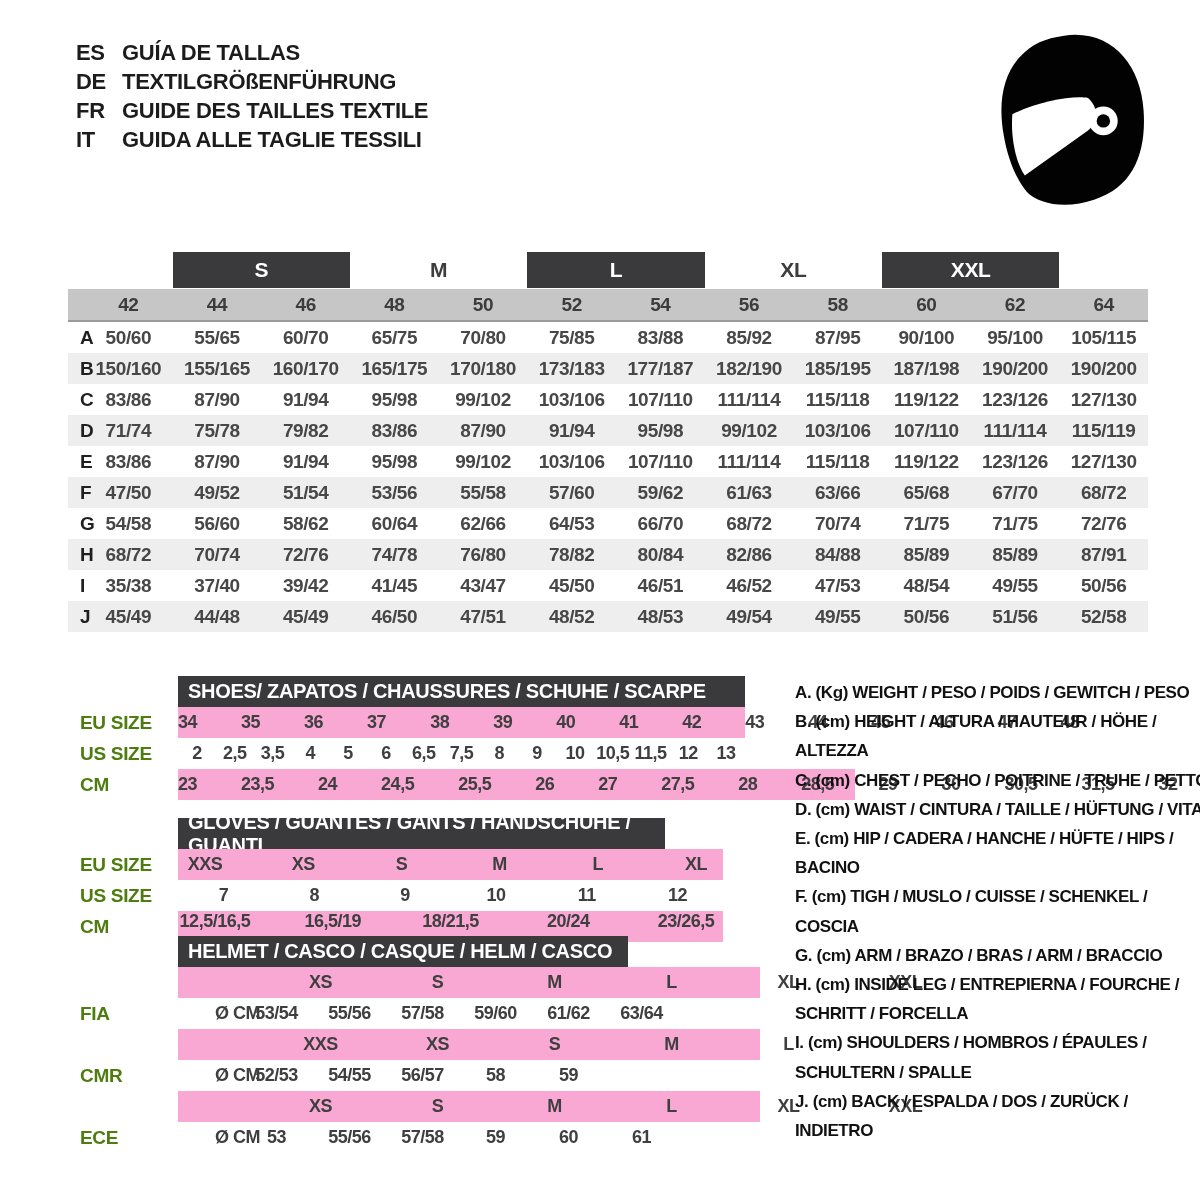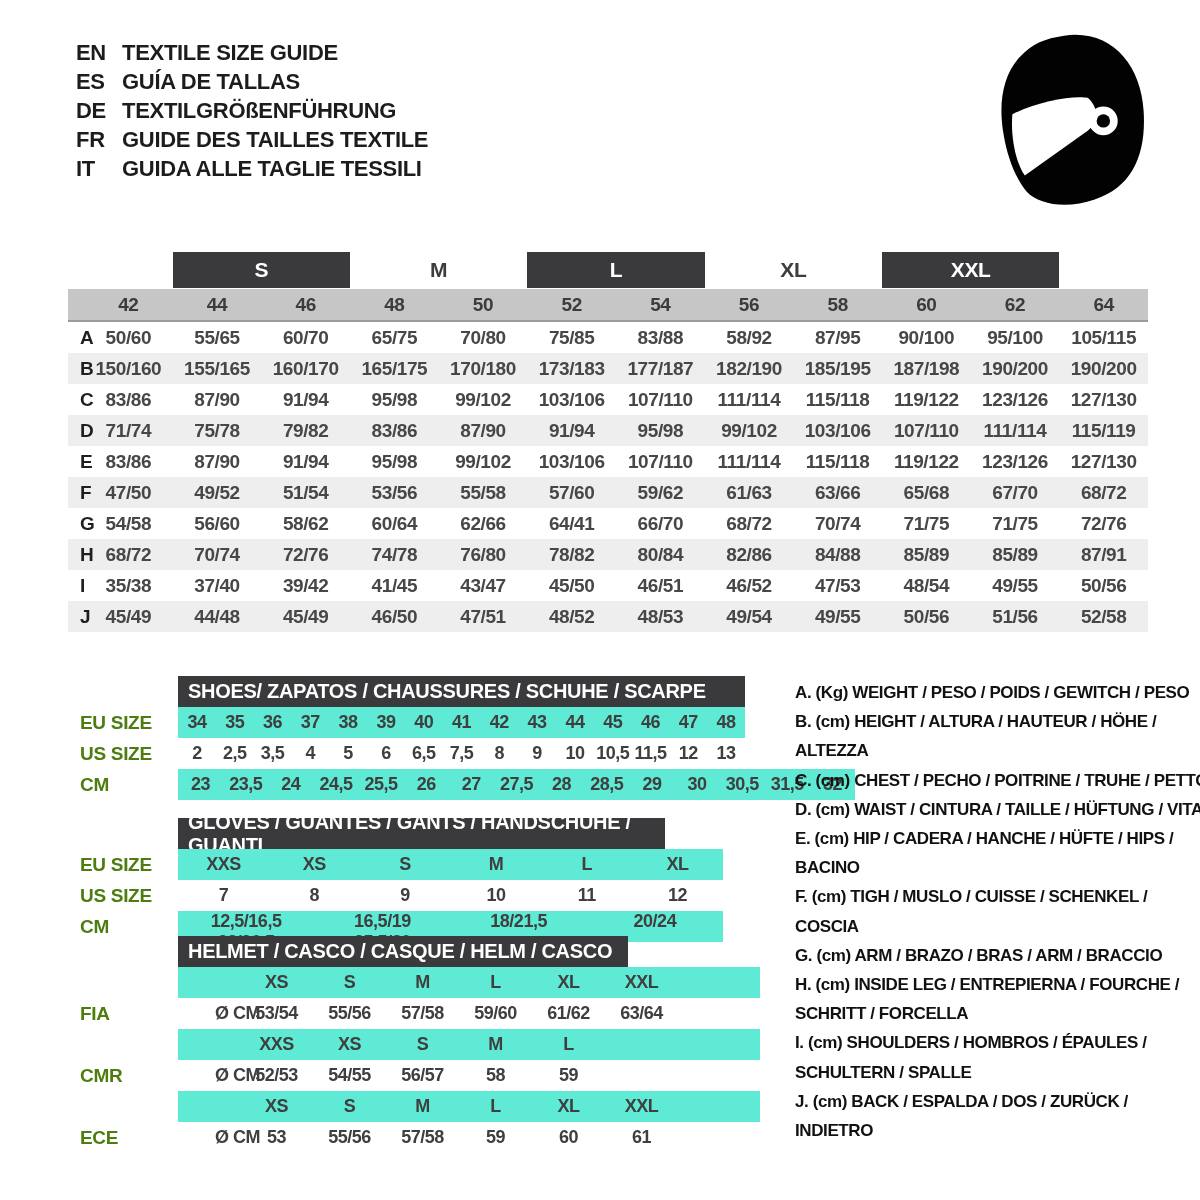--- a/index.html
+++ b/index.html
@@ -30,35 +30,31 @@
   .row-letter{padding-left:12px;color:#1f1f1f;white-space:nowrap;overflow:visible;}
   
   .section{position:absolute;left:68px;width:1080px;}
   .sec-bar{height:31px;background:#3a3a3c;color:#fff;display:flex;align-items:center;
            padding-left:10px;font-size:20px;letter-spacing:-0.3px;box-sizing:border-box;}
   .lt-row{display:flex;height:31px;align-items:stretch;}
   .lt-label{width:110px;flex:0 0 110px;display:flex;align-items:center;padding-left:12px;
             box-sizing:border-box;font-size:19px;color:#4d7c0f;letter-spacing:-0.3px;}
   .lt-values{display:grid;align-items:center;text-align:center;font-size:18px;color:#3f3f3f;
              letter-spacing:-0.5px;}
-  .lt-row.striped .lt-values{background:#5eead4;}
+  .lt-row.striped .lt-values{background:#f9a8d4;gap:44px;}
   .lt-values .cell{white-space:nowrap;}
   .unit-cell{text-align:center;padding-left:5px;margin-left:32px;}
   
   .legend{position:absolute;left:795px;top:678px;width:414px;}
   .legend-item{font-size:17px;line-height:29.2px;color:#111;letter-spacing:-0.4px;white-space:pre-line;}
 </style>
 </head>
 <body>
 
 <div class="lang-block" id="lang-block">
-    <div class="lang-line">
-      <span class="lang-code">EN</span>
-      <span class="lang-label">TEXTILE SIZE GUIDE</span>
-    </div>
     <div class="lang-line">
       <span class="lang-code">ES</span>
       <span class="lang-label">GUÍA DE TALLAS</span>
     </div>
     <div class="lang-line">
       <span class="lang-code">DE</span>
       <span class="lang-label">TEXTILGRÖßENFÜHRUNG</span>
     </div>
     <div class="lang-line">
       <span class="lang-code">FR</span>
@@ -106,21 +102,21 @@
   <div id="textile-rows">
       <div class="grid-row data-row" style="grid-template-columns: 16px repeat(12, 1fr);">
         <div class="row-letter">A</div>
         <div class="cell">50/60</div>
         <div class="cell">55/65</div>
         <div class="cell">60/70</div>
         <div class="cell">65/75</div>
         <div class="cell">70/80</div>
         <div class="cell">75/85</div>
         <div class="cell">83/88</div>
-        <div class="cell">58/92</div>
+        <div class="cell">85/92</div>
         <div class="cell">87/95</div>
         <div class="cell">90/100</div>
         <div class="cell">95/100</div>
         <div class="cell">105/115</div>
       </div>
       <div class="grid-row data-row striped" style="grid-template-columns: 16px repeat(12, 1fr);">
         <div class="row-letter">B</div>
         <div class="cell">150/160</div>
         <div class="cell">155/165</div>
         <div class="cell">160/170</div>
@@ -194,21 +190,21 @@
         <div class="cell">67/70</div>
         <div class="cell">68/72</div>
       </div>
       <div class="grid-row data-row" style="grid-template-columns: 16px repeat(12, 1fr);">
         <div class="row-letter">G</div>
         <div class="cell">54/58</div>
         <div class="cell">56/60</div>
         <div class="cell">58/62</div>
         <div class="cell">60/64</div>
         <div class="cell">62/66</div>
-        <div class="cell">64/41</div>
+        <div class="cell">64/53</div>
         <div class="cell">66/70</div>
         <div class="cell">68/72</div>
         <div class="cell">70/74</div>
         <div class="cell">71/75</div>
         <div class="cell">71/75</div>
         <div class="cell">72/76</div>
       </div>
       <div class="grid-row data-row striped" style="grid-template-columns: 16px repeat(12, 1fr);">
         <div class="row-letter">H</div>
         <div class="cell">68/72</div>
@@ -343,21 +339,21 @@
           <div class="cell">7</div>
           <div class="cell">8</div>
           <div class="cell">9</div>
           <div class="cell">10</div>
           <div class="cell">11</div>
           <div class="cell">12</div>
         </div>
       </div>
       <div class="lt-row striped">
         <div class="lt-label">CM</div>
-        <div class="lt-values" style="width: 545px; grid-template-columns: repeat(4, 1fr);">
+        <div class="lt-values" style="width: 545px; grid-template-columns: repeat(5, 1fr);">
           <div class="cell">12,5/16,5</div>
           <div class="cell">16,5/19</div>
           <div class="cell">18/21,5</div>
           <div class="cell">20/24</div>
           <div class="cell">23/26,5</div>
           <div class="cell">25,5/30</div>
         </div>
       </div>
     </div>
 </div>

